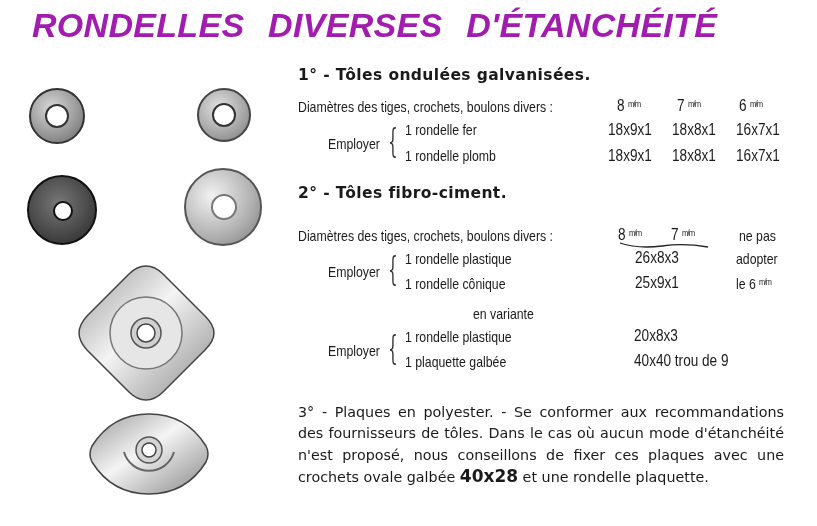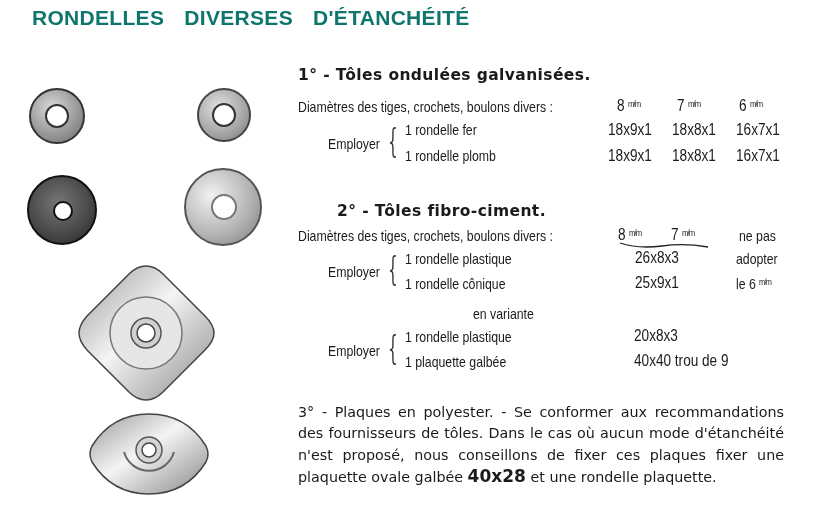--- a/index.html
+++ b/index.html
@@ -1,17 +1,17 @@
 <!DOCTYPE html>
 <html><head>
 <meta charset="utf-8">
 <style>
   html, body { margin:0; padding:0; }
   body { width:817px; height:526px; background:#ffffff; position:relative; overflow:hidden; color:#1a1a1a; }
-  .title { position:absolute; left:32px; top:6px; font-family:"Liberation Sans", sans-serif; font-weight:bold; font-size:21px; color:#0f766e; letter-spacing:0.3px; word-spacing:14px; white-space:nowrap; }
+  .title { position:absolute; left:32px; top:6px; font-family:"Liberation Sans", sans-serif; font-weight:bold; font-size:34px; color:#a21caf; letter-spacing:0.3px; word-spacing:14px; white-space:nowrap;font-style:italic; }
   .abs { position:absolute; white-space:nowrap; }
   .h { font-family:"DejaVu Sans", sans-serif; font-weight:bold; font-size:15.5px; letter-spacing:0.4px; }
   .t { font-family:"Liberation Sans", sans-serif; font-size:15px; transform:scaleX(0.82); transform-origin:left center; }
   .n { font-family:"Liberation Sans", sans-serif; font-size:16px; transform:scaleX(0.85); transform-origin:left center; }
   .brace { font-family:"DejaVu Serif", serif; font-size:34px; transform:scaleX(0.45); transform-origin:left center; color:#333; }
   .unit { font-size:9px; vertical-align:4px; margin-left:4px; letter-spacing:-1px; }
   .para { position:absolute; left:298px; top:402px; width:486px; font-family:"DejaVu Sans", sans-serif; font-size:14.3px; line-height:21.3px; text-align:justify; }
   .para b { font-weight:normal; }
   .para .big { font-size:17px; font-weight:bold; }
   .washer { position:absolute; border-radius:50%; }
@@ -74,21 +74,21 @@
 <div class="abs brace" style="left:388px;top:120px;">{</div>
 <div class="abs t" style="left:405px;top:121px;">1 rondelle fer</div>
 <div class="abs t" style="left:405px;top:147px;">1 rondelle plomb</div>
 <div class="abs n" style="left:608px;top:121px;">18x9x1</div>
 <div class="abs n" style="left:672px;top:121px;">18x8x1</div>
 <div class="abs n" style="left:736px;top:121px;">16x7x1</div>
 <div class="abs n" style="left:608px;top:147px;">18x9x1</div>
 <div class="abs n" style="left:672px;top:147px;">18x8x1</div>
 <div class="abs n" style="left:736px;top:147px;">16x7x1</div>
 
-<div class="abs h" style="left:298px;top:202px;margin-left:39px;">2° - Tôles fibro-ciment.</div>
+<div class="abs h" style="left:298px;top:184px;">2° - Tôles fibro-ciment.</div>
 <div class="abs t" style="left:298px;top:227px;">Diamètres des tiges, crochets, boulons divers :</div>
 <div class="abs n" style="left:618px;top:226px;"><span>8</span><span class="unit">m/m</span></div>
 <div class="abs n" style="left:671px;top:226px;"><span>7</span><span class="unit">m/m</span></div>
 <svg class="abs" style="left:618px;top:241px;" width="92" height="10">
   <path d="M2 2 Q20 8 44 5 Q66 2 90 6" fill="none" stroke="#222" stroke-width="1.3"></path>
 </svg>
 <div class="abs t" style="left:739px;top:227px;">ne pas</div>
 <div class="abs t" style="left:736px;top:250px;">adopter</div>
 <div class="abs t" style="left:736px;top:275px;"><span>le 6</span><span class="unit">m/m</span></div>
 
@@ -100,13 +100,13 @@
 <div class="abs n" style="left:635px;top:274px;">25x9x1</div>
 
 <div class="abs t" style="left:473px;top:305px;">en variante</div>
 <div class="abs t" style="left:328px;top:342px;">Employer</div>
 <div class="abs brace" style="left:388px;top:327px;">{</div>
 <div class="abs t" style="left:405px;top:328px;">1 rondelle plastique</div>
 <div class="abs t" style="left:405px;top:353px;">1 plaquette galbée</div>
 <div class="abs n" style="left:634px;top:327px;">20x8x3</div>
 <div class="abs n" style="left:634px;top:352px;">40x40 trou de 9</div>
 
-<div class="para"><b>3° - Plaques en polyester.</b><span> - Se conformer aux recommandations des fournisseurs de tôles. Dans le cas où aucun mode d'étanchéité n'est proposé, nous conseillons de fixer ces plaques fixer une plaquette ovale galbée </span><span class="big">40x28</span><span> et une rondelle plaquette.</span></div>
+<div class="para"><b>3° - Plaques en polyester.</b><span> - Se conformer aux recommandations des fournisseurs de tôles. Dans le cas où aucun mode d'étanchéité n'est proposé, nous conseillons de fixer ces plaques avec une crochets ovale galbée </span><span class="big">40x28</span><span> et une rondelle plaquette.</span></div>
 
 </body></html>

